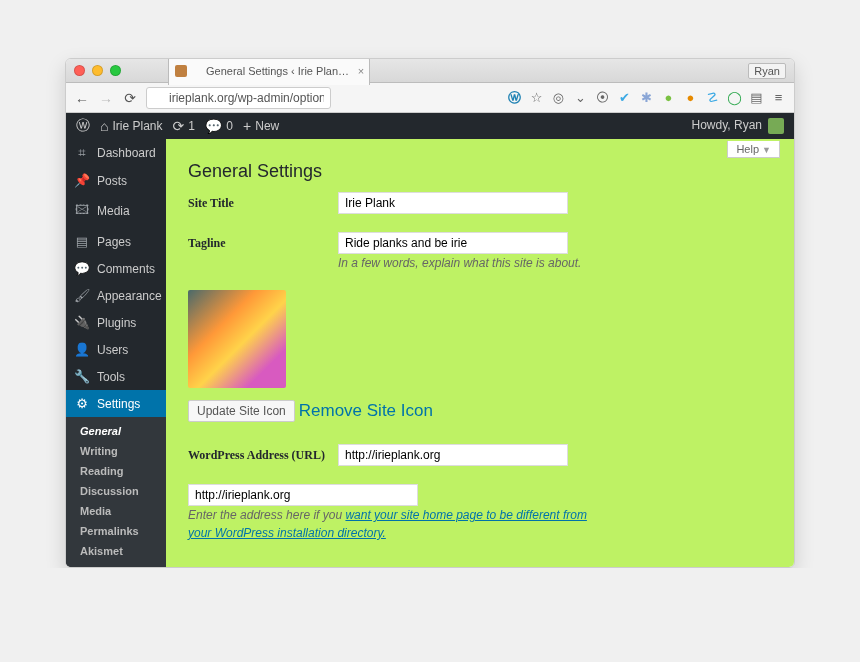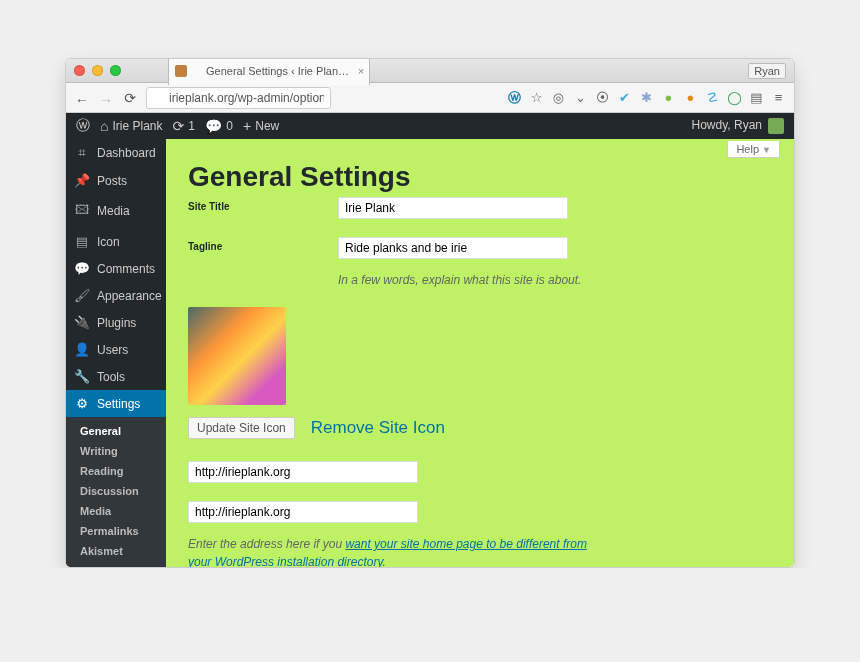--- a/index.html
+++ b/index.html
@@ -31,33 +31,33 @@
   .avatar { width:16px;height:16px;background:#7a5; display:inline-block; border-radius:2px; }
   .wp-body { flex:1; display:flex; overflow:hidden; }
   .sidebar { width:100px; background:#23282d; color:#ccc; font-size:12px; display:flex; flex-direction:column; overflow:hidden; }
   .menu-item { display:flex; align-items:center; gap:7px; padding:6px 8px; color:#ccc; cursor:default; }
   .menu-item .mi-icon { width:16px; text-align:center; font-size:13px; color:#9ea3a8; }
   .menu-item.active { background:#0073aa; color:#fff; position:relative;}
   .menu-item.active .mi-icon { color:#fff; }
   .menu-item.active::after { content:""; position:absolute; right:-6px; top:50%; transform:translateY(-50%); border:6px solid transparent; border-right-color:#f1f1f1; }
   .submenu { background:#32373c; padding:4px 0 6px; }
   .submenu .sub { padding:4px 8px 4px 14px; font-size:11px; color:#bbb; cursor:default;font-weight:bold; }
-  .submenu .sub.current { color:#fff; font-weight:600; }
+  .submenu .sub.current { color:#fff; font-weight:600;font-style:italic; }
   .content { flex:1; background:#bef264; position:relative; overflow:auto; }
   .help-tab { position:absolute; top:2px; right:14px; background:#fff; border:1px solid #ccc; border-top:none; padding:2px 8px; font-size:11px; color:#666; cursor:default; }
   .content-inner { padding:22px; }
-  h1.title { font-size:28px; font-weight:700; color:#23282d; margin-bottom:4px; }
+  h1.title { font-size:18px; font-weight:400; color:#23282d; margin-bottom:10px; }
   .form-row { display:flex; margin-bottom:18px; }
-  .form-row .label { width:150px; font-size:10px; font-weight:600; color:#23282d; padding-top:4px; }
+  .form-row .label { width:150px; font-size:12px; font-weight:600; color:#23282d; padding-top:4px;font-family:Liberation Serif, serif; }
   .form-row .field { flex:1; max-width:400px; }
   .field input[type=text] { width:230px; height:22px; border:1px solid #ddd; padding:2px 6px; font-size:12px; background:#fff; }
-  .desc { font-style:italic; color:#666; font-size:12px; margin-top:12px; line-height:1.5; }
+  .desc { font-style:italic; color:#666; font-size:12px; margin-top:0; line-height:1.5; }
   .desc a { color:#0073aa; text-decoration:underline; }
   .site-icon-img { width:98px; height:98px; background: linear-gradient(135deg,#4a6a6a 0%, #ff9838 35%, #ffd34a 55%, #d85ac0 80%); border-radius:2px; margin-bottom:12px; }
-  .icon-btns { display:flex; gap:16px; align-items:center; margin-bottom:4px; }
+  .icon-btns { display:flex; gap:4px; align-items:center; margin-bottom:4px; }
   .button { border:1px solid #ccc; background:#f7f7f7; padding:3px 8px; font-size:12px; color:#555; cursor:default; border-radius:2px; }
   .link { color:#0073aa; font-size:17px; cursor:default; }
 </style>
 </head>
 <body>
 
 <div class="window">
 
   <div class="mac-tabbar">
     <div class="dot red"></div>
@@ -137,21 +137,21 @@
         <div class="menu-item">
             <span class="mi-icon">📌</span>
             <span>Posts</span>
           </div>
         <div class="menu-item">
             <span class="mi-icon">🖾</span>
             <span>Media</span>
           </div>
         <div class="menu-item">
             <span class="mi-icon">▤</span>
-            <span>Icon</span>
+            <span>Pages</span>
           </div>
         <div class="menu-item">
             <span class="mi-icon">💬</span>
             <span>Comments</span>
           </div>
         <div style="height:6px"></div>
         <div class="menu-item">
             <span class="mi-icon">🖌</span>
             <span>Appearance</span>
           </div>
@@ -205,20 +205,21 @@
             <div class="field">
               <div class="site-icon-img"></div>
               <div class="icon-btns">
                 <div class="button">Update Site Icon</div>
                 <div class="link">Remove Site Icon</div>
               </div>
             </div>
           </div>
 
           <div class="form-row">
+            <div class="label">WordPress Address (URL)</div>
             <div class="field mono"><input type="text" value="http://irieplank.org" style=""></div>
           </div>
 
           <div class="form-row">
             <div class="field mono">
               <input type="text" value="http://irieplank.org" style="">
               <div class="desc"><span>Enter the address here if you </span><a>want your site home page to be different from your WordPress installation directory.</a></div>
             </div>
           </div>
 

